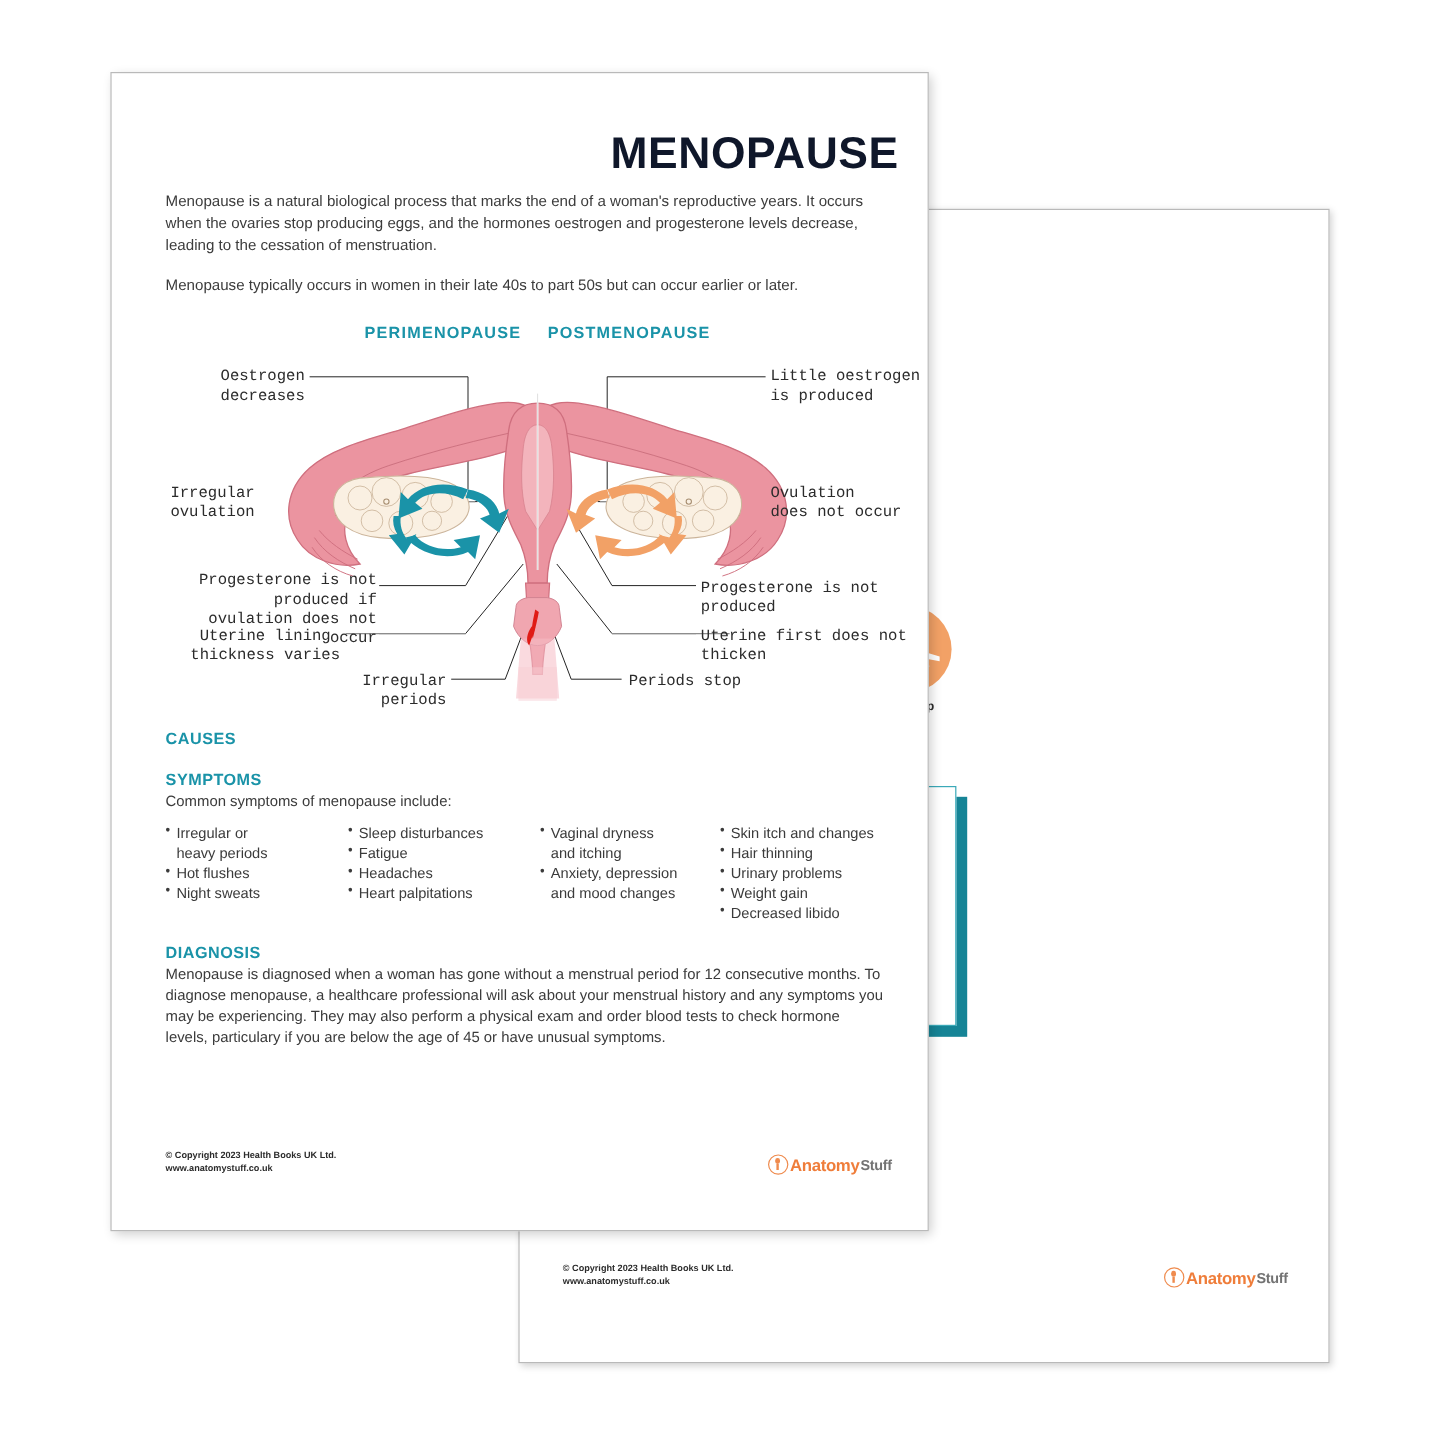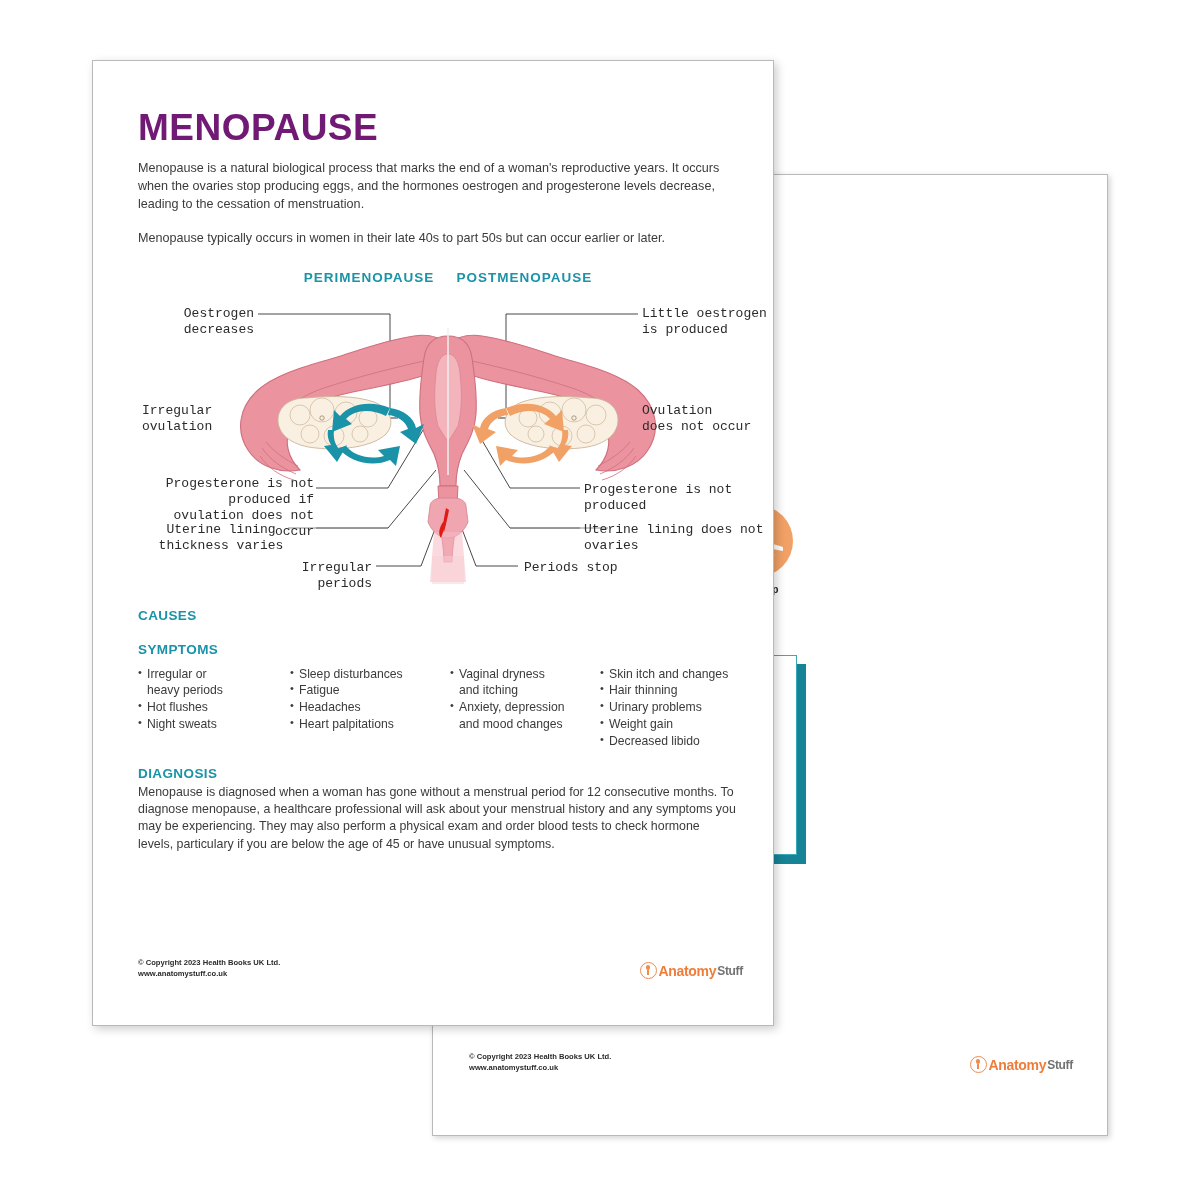--- a/index.html
+++ b/index.html
@@ -27,26 +27,27 @@
   }
   .page-front{
     left:92px;top:60px;width:682px;height:966px;
     z-index:2;
     box-shadow:3px 3px 9px rgba(0,0,0,.20);
   }
 
   
   .fp-inner{position:absolute;left:45px;top:48px;right:24px;}
   .title{
-    color:#701a75;
+    color:#0f172a;
     font-size:37px;
     font-weight:bold;
     letter-spacing:.5px;
     margin:0 0 14px 0;
     line-height:1;
+    text-align:right;
   }
   .intro{
     color:#3b3b3b;
     font-size:12.6px;
     line-height:1.42;
     margin:0;
     max-width:590px;
   }
   .intro.second{margin-top:16px;}
 
@@ -475,31 +476,32 @@
         <div class="dlabel r" style="left:-4px;top:36px;width:120px;">Oestrogen decreases</div>
         <div class="dlabel" style="left:504px;top:36px;width:130px;">Little oestrogen is produced</div>
         <div class="dlabel" style="left:4px;top:133px;width:80px;">Irregular
 ovulation</div>
         <div class="dlabel" style="left:504px;top:133px;width:110px;">Ovulation
 does not occur</div>
         <div class="dlabel r" style="left:-10px;top:206px;width:186px;">Progesterone is not produced if
 ovulation does not occur</div>
         <div class="dlabel" style="left:446px;top:212px;width:180px;">Progesterone is not produced</div>
         <div class="dlabel r" style="left:-10px;top:252px;width:186px;text-align:center;">Uterine lining thickness varies</div>
-        <div class="dlabel" style="left:446px;top:252px;width:180px;">Uterine lining does not ovaries</div>
+        <div class="dlabel" style="left:446px;top:252px;width:180px;">Uterine first does not thicken</div>
         <div class="dlabel r" style="left:130px;top:290px;width:104px;">Irregular periods</div>
         <div class="dlabel" style="left:386px;top:290px;width:100px;">Periods stop</div>
       </div>
 
       <div style="margin-top:18px;">
         <div class="sec-h">CAUSES</div>
       </div>
 
       <div style="margin-top:19px;">
         <div class="sec-h">SYMPTOMS</div>
+        <p class="sec-p">Common symptoms of menopause include:</p>
 
         <div class="sym-cols">
           <div class="sym-col">
             <div class="sym-item">Irregular or
 heavy periods</div>
             <div class="sym-item">Hot flushes</div>
             <div class="sym-item">Night sweats</div>
           </div>
           <div class="sym-col">
             <div class="sym-item">Sleep disturbances</div>

